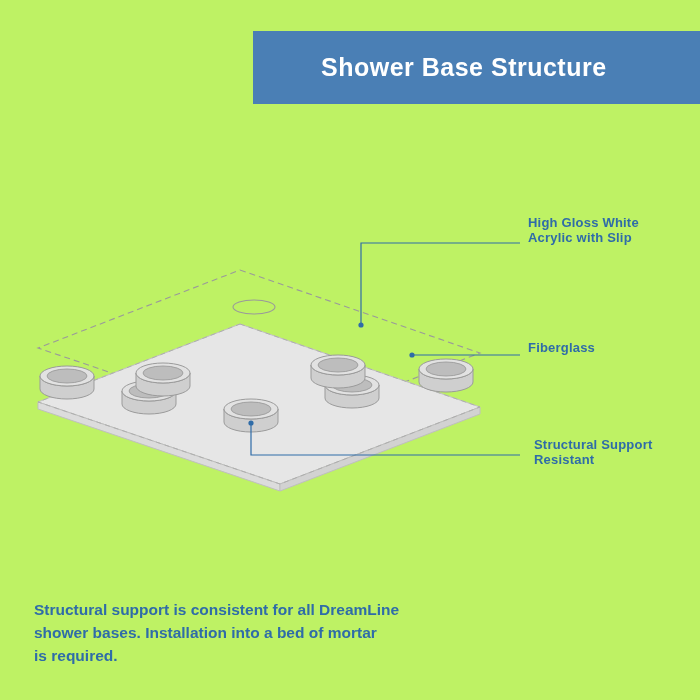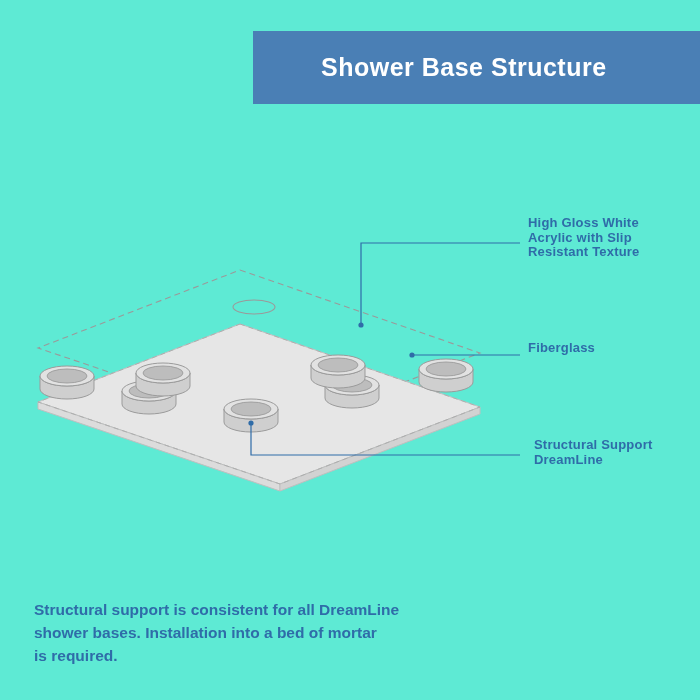--- a/index.html
+++ b/index.html
@@ -12,21 +12,21 @@
     height: 700px;
     font-family: "Liberation Sans", sans-serif;
     position: relative;
     overflow: hidden;
   }
   #page {
     position: absolute;
     left: 0; top: 0;
     width: 700px;
     height: 700px;
-    background: #5eead4;
+    background: #bef264;
   }
 
   
   #header-bar {
     position: absolute;
     left: 253px;
     top: 31px;
     width: 447px;
     height: 73px;
     background: #4a7fb5;
@@ -158,30 +158,29 @@
       <circle cx="412" cy="245" r="2.6" fill="#2f6ca8" stroke="none"></circle>
 
       <path d="M251,313 L251,345 L520,345"></path>
       <circle cx="251" cy="313" r="2.6" fill="#2f6ca8" stroke="none"></circle>
     </g>
   </svg>
 
   <div class="callout" id="callout-acrylic">
     <div>High Gloss White</div>
     <div>Acrylic with Slip</div>
-    <div>Resistant Texture</div>
   </div>
 
   <div class="callout" id="callout-fiberglass">
     <div>Fiberglass</div>
   </div>
 
   <div class="callout" id="callout-foundation">
     <div>Structural Support</div>
-    <div>DreamLine</div>
+    <div>Resistant</div>
   </div>
 
   <div id="footer-note">
     <span>Structural support is consistent for all DreamLine</span>
     <span>shower bases. Installation into a bed of mortar</span>
     <span>is required.</span>
   </div>
 
 </div>
 

